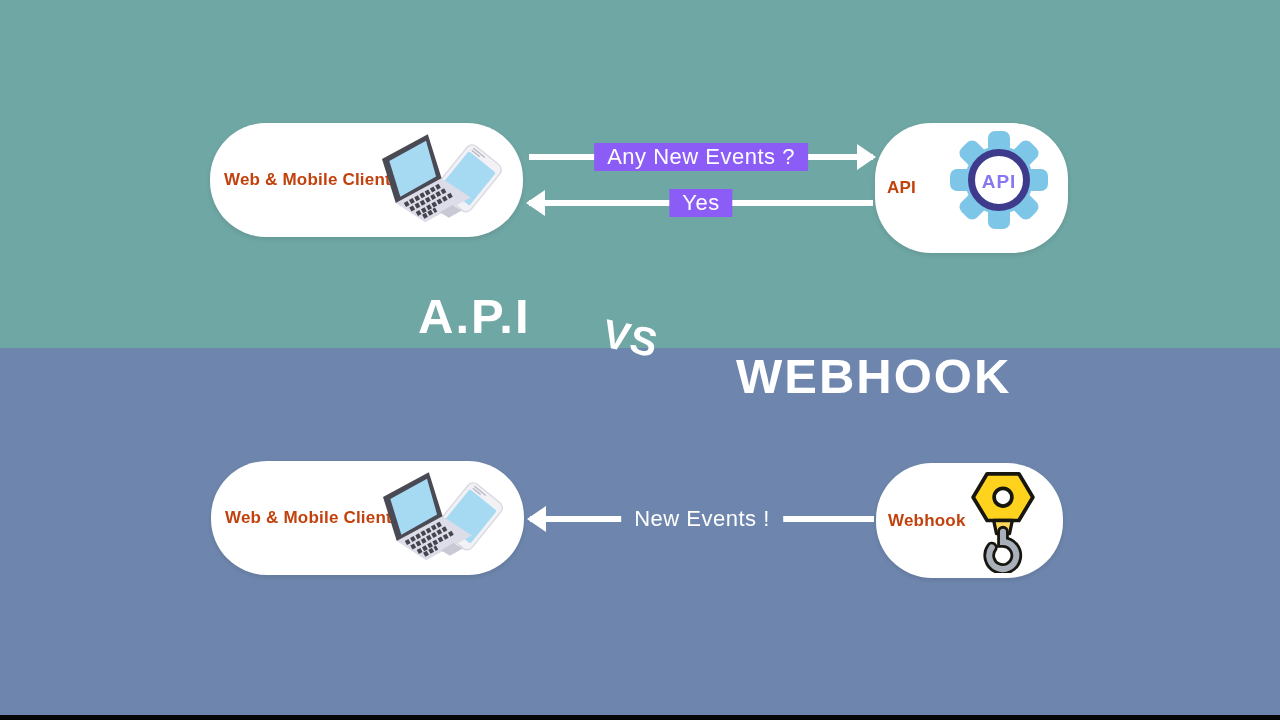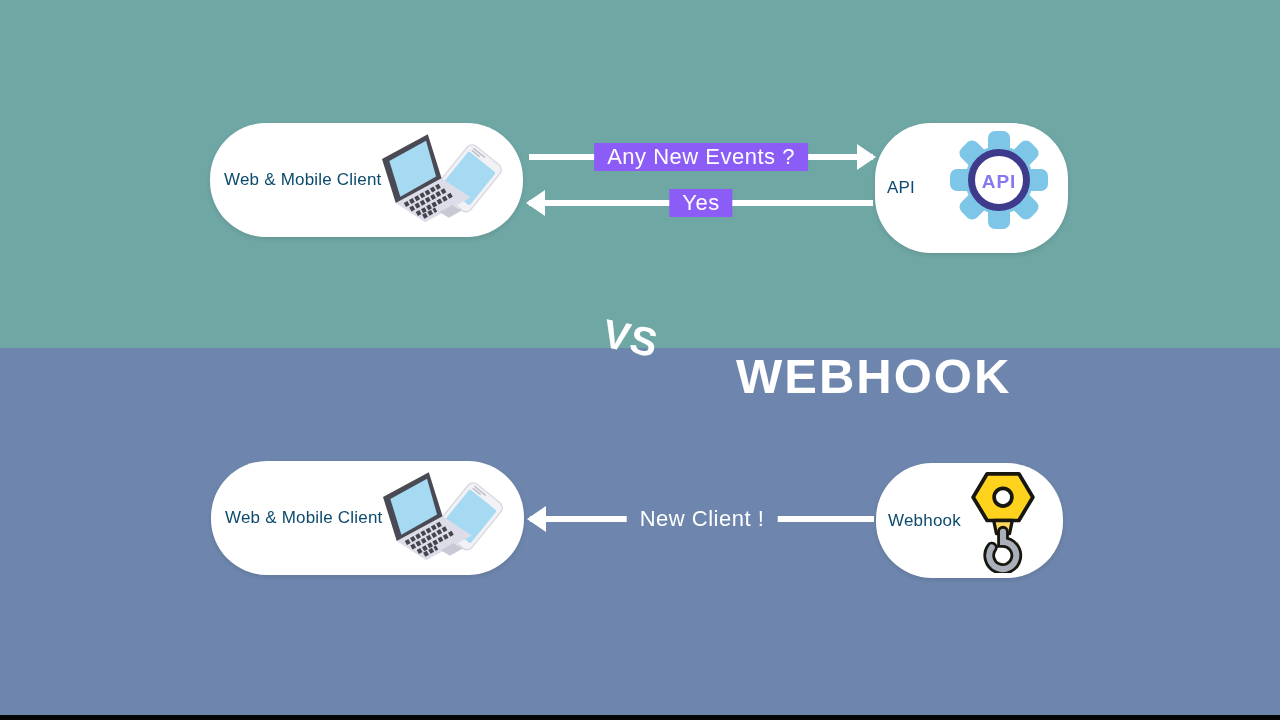--- a/index.html
+++ b/index.html
@@ -12,21 +12,21 @@
   .bg-top{top:0;height:348px;background:#6FA7A4;}
   .bg-bottom{top:348px;height:367px;background:#6E86AD;}
   .letterbox{position:absolute;left:0;top:715px;width:1280px;height:5px;background:#050505;}
 
   .card{
     position:absolute;background:#ffffff;border-radius:56px;
     box-shadow:0 2px 5px rgba(0,0,0,0.10);
     display:flex;align-items:center;
   }
   .card-label{
-    font-weight:400;font-size:17px;color:#0c4a6e;white-space:nowrap;
+    font-weight:700;font-size:17px;color:#c2410c;white-space:nowrap;
     margin-left:14px;letter-spacing:0.2px;
   }
   .card-icon{position:absolute;}
 
   
   .arrow{position:absolute;height:0;}
   .arrow .line{position:absolute;left:2px;right:2px;top:-3px;height:6px;background:#ffffff;}
   .arrow .head{position:absolute;width:0;height:0;top:-13px;
     border-top:13px solid transparent;border-bottom:13px solid transparent;}
   .arrow.dir-right .head{right:-1px;border-left:19px solid #ffffff;}
@@ -123,37 +123,38 @@
     <div class="head"></div>
     <span class="arrow-label on-top">Any New Events ?</span>
   </div>
 
   <div class="arrow dir-left" style="left:527px;top:203px;width:348px;">
     <div class="line"></div>
     <div class="head"></div>
     <span class="arrow-label on-top">Yes</span>
   </div>
 
+  <div class="big-title title-api">A.P.I</div>
   <div class="big-title title-vs">VS</div>
   <div class="big-title title-webhook">WEBHOOK</div>
 
   <div class="card" style="left:211px;top:461px;width:313px;height:114px;">
     <span class="card-label">Web &amp; Mobile Client</span>
     <svg class="card-icon" style="right:6px;top:4px;" width="138" height="110" viewBox="0 0 150 120">
       <use href="#laptop-tablet"></use>
     </svg>
   </div>
 
   <div class="card" style="left:876px;top:463px;width:187px;height:115px;">
     <span class="card-label" style="margin-left:12px;">Webhook</span>
     <svg class="card-icon" style="right:18px;top:5px;" width="84" height="105" viewBox="0 0 90 112">
       <use href="#hook"></use>
     </svg>
   </div>
 
   <div class="arrow dir-left" style="left:528px;top:519px;width:348px;">
     <div class="line"></div>
     <div class="head"></div>
-    <span class="arrow-label on-bottom">New Client !</span>
+    <span class="arrow-label on-bottom">New Events !</span>
   </div>
 
   <div class="letterbox"></div>
 </div>
 
 </body></html>

